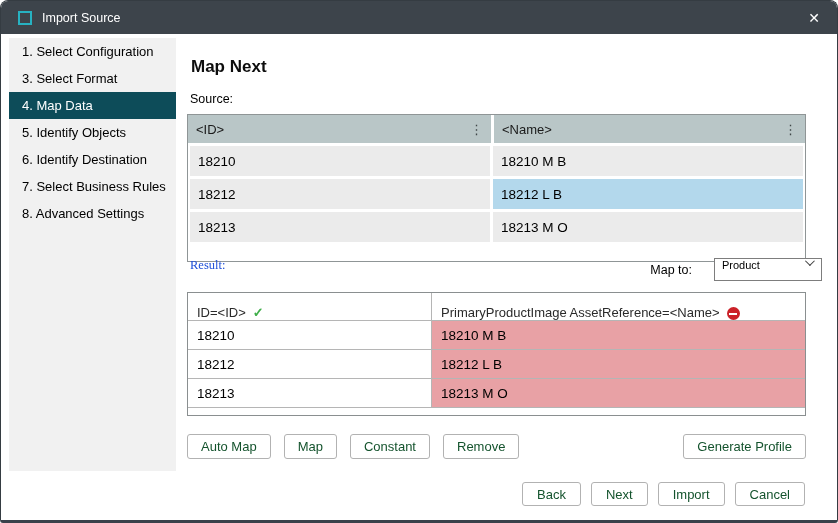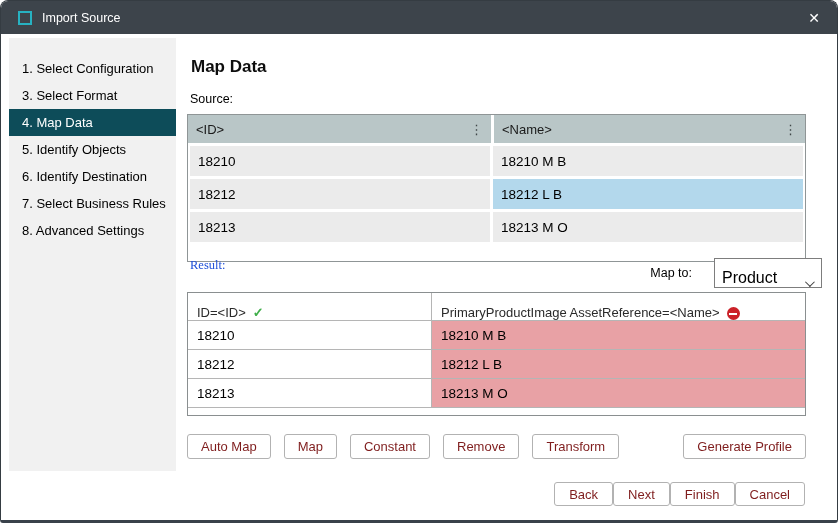--- a/index.html
+++ b/index.html
@@ -22,21 +22,21 @@
   .titlebar-title { color: #fff; font-size: 12.5px; margin-left: 10px; }
   .close-btn {
     margin-left: auto; width: 46px; height: 33px;
     display: flex; align-items: center; justify-content: center;
     color: #fff; font-size: 14px; cursor: default;
   }
 
   
   .sidebar {
     position: absolute; left: 8px; top: 37px; width: 167px; height: 433px;
-    background: #f1f1f1; padding-top: 17px;
+    background: #f1f1f1; 
   }
   .step {
     height: 27px; line-height: 27px; padding-left: 13px;
     font-size: 13px; color: #000; white-space: nowrap;
   }
   .step.selected { background: #0d4c59; color: #fff; }
 
   
   .heading { position: absolute; left: 190px; top: 56px; font-size: 17px; font-weight: 600; color: #0d0d0d; }
   .src-label { position: absolute; left: 189px; top: 91px; font-size: 12.5px; color: #000; }
@@ -64,22 +64,22 @@
   .src-cell.c2 { flex: 1; }
   .src-cell.selected { background: #b3d8ec; }
 
   
   .mapto-row {
     position: absolute; top: 257px; left: 616px; width: 205px;
     display: flex; align-items: center; justify-content: flex-end; gap: 22px;
   }
   .mapto-label { font-size: 12.5px; color: #000; }
   .mapto-select {
-    width: 108px; height: 30px; border: 1px solid #7d7d7d; background: #fff;
-    display: flex; align-items: flex-end; padding-left: 7px; font-size: 16px; cursor: default;
+    width: 108px; height: 23px; border: 1px solid #7d7d7d; background: #fff;
+    display: flex; align-items: flex-start; padding-left: 7px; font-size: 11px; cursor: default;
   }
   .chevron {
     margin-left: auto; margin-right: 9px; width: 7px; height: 7px;
     border-right: 1.5px solid #3f3f3f; border-bottom: 1.5px solid #3f3f3f;
     transform: rotate(45deg) translateY(-2px);
   }
 
   
   .result-table {
     position: absolute; left: 186px; top: 291px; width: 619px;
@@ -99,31 +99,31 @@
   }
   .res-row { display: flex; height: 29px; border-bottom: 1px solid #b5b5b5; }
   .res-cell { display: flex; align-items: center; padding: 0 9px; font-size: 13.5px; color: #000; }
   .res-cell.c1 { width: 244px; background: #fff; border-right: 1px solid #b5b5b5; }
   .res-cell.c2 { flex: 1; background: #e8a1a5; }
   .res-filler { height: 7px; background: #fff; }
 
   
   .btn {
     height: 25px; background: #fff; border: 1px solid #b2b2b2; border-radius: 3px;
-    font-size: 13px; color: #7f1d1d; padding: 0 13px; cursor: default;
+    font-size: 13px; color: #14532d; padding: 0 13px; cursor: default;
     font-family: "Liberation Sans", sans-serif;
   }
   .action-row {
     position: absolute; left: 186px; top: 433px; width: 619px;
     display: flex; gap: 13px; align-items: center;
   }
   .action-row .btn:last-child { margin-left: auto; }
   .nav-row {
     position: absolute; right: 32px; top: 481px;
-    display: flex; gap: 0; align-items: center;
+    display: flex; gap: 10px; align-items: center;
   }
   .nav-row .btn { height: 24px; padding: 0 14px; }
 </style>
 </head>
 <body>
 
 <div class="window">
 
   <div class="titlebar">
     <div class="app-icon"></div>
@@ -134,21 +134,21 @@
   <div class="sidebar">
     <div class="step">1. Select Configuration</div>
     <div class="step">3. Select Format</div>
     <div class="step selected">4. Map Data</div>
     <div class="step">5. Identify Objects</div>
     <div class="step">6. Identify Destination</div>
     <div class="step">7. Select Business Rules</div>
     <div class="step">8. Advanced Settings</div>
   </div>
 
-  <div class="heading">Map Data</div>
+  <div class="heading">Map Next</div>
   <div class="src-label">Source:</div>
 
   <div class="source-table">
     <div class="src-header">
       <div class="src-hcell c1">
         <span>&lt;ID&gt;</span>
         <span class="kebab">⋮</span>
       </div>
       <div class="src-hcell c2">
         <span>&lt;Name&gt;</span>
@@ -202,24 +202,23 @@
       <div class="res-cell c2">18213 M O</div>
     </div>
     <div class="res-filler"></div>
   </div>
 
   <div class="action-row">
     <button class="btn">Auto Map</button>
     <button class="btn">Map</button>
     <button class="btn">Constant</button>
     <button class="btn">Remove</button>
-    <button class="btn">Transform</button>
     <button class="btn">Generate Profile</button>
   </div>
 
   <div class="nav-row">
     <button class="btn">Back</button>
     <button class="btn">Next</button>
-    <button class="btn">Finish</button>
+    <button class="btn">Import</button>
     <button class="btn">Cancel</button>
   </div>
 
 </div>
 
 </body></html>

